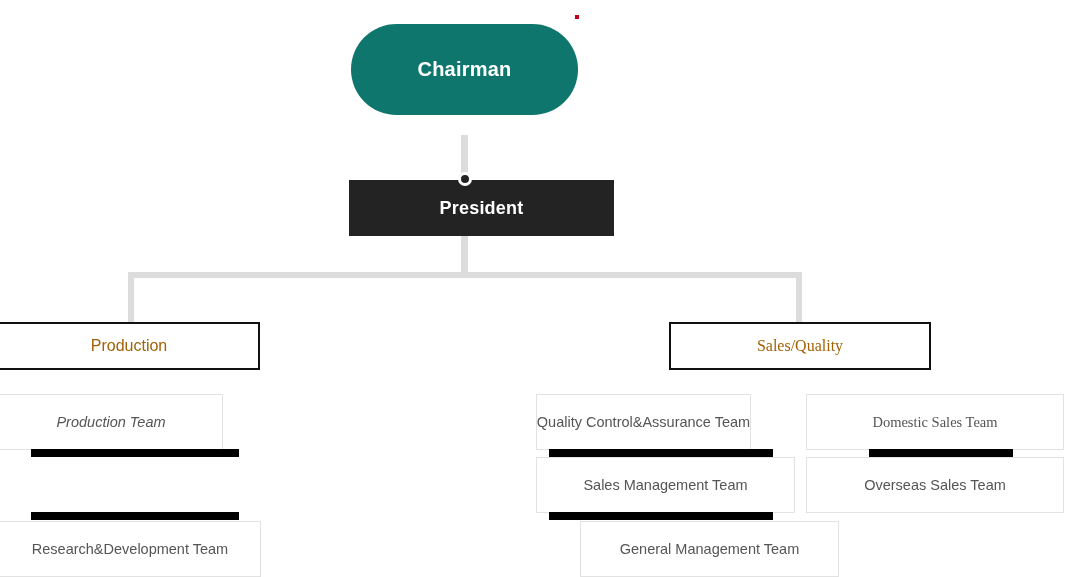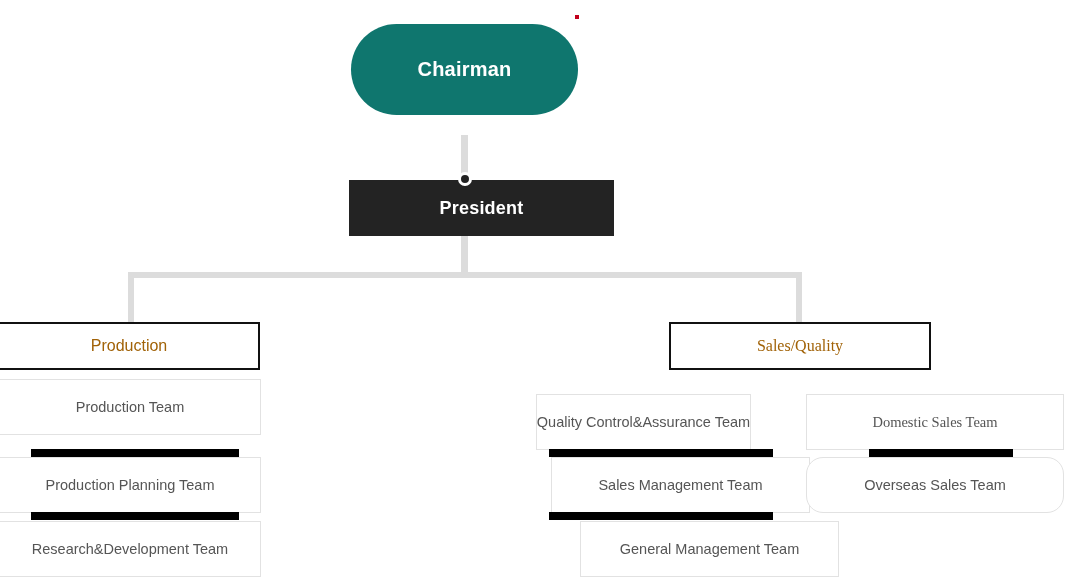--- a/index.html
+++ b/index.html
@@ -153,50 +153,47 @@
   <div class="conn" style="left:128px; top:272px; width:6px; height:52px;"></div>
   <div class="conn" style="left:796px; top:272px; width:6px; height:52px;"></div>
 
   <div class="division-node" id="division-production">
     <span class="division-label">Production</span>
   </div>
   <div class="division-node" id="division-sales">
     <span class="division-label">Sales/Quality</span>
   </div>
 
-  <div class="team-node" style="left:-1px; top:379px; width:262px;">
+  <div class="team-node" style="left:-1px; top:394px; width:224px;font-style:italic;">
     <span class="team-label">Production Team</span>
   </div>
   <div class="team-separator" style="left:31px; top:449px; width:208px;"></div>
 
-  <div class="team-node" style="left:-1px; top:457px; width:262px;">
-    <span class="team-label">Production Planning Team</span>
-  </div>
   <div class="team-separator" style="left:31px; top:512px; width:208px;"></div>
 
   <div class="team-node" style="left:-1px; top:521px; width:262px;justify-content:center;">
     <span class="team-label">Research&amp;Development Team</span>
   </div>
 
   <div class="team-node" style="left:536px; top:394px; width:215px;">
     <span class="team-label">Quality Control&amp;Assurance Team</span>
   </div>
   <div class="team-separator" style="left:549px; top:449px; width:224px;"></div>
 
-  <div class="team-node" style="left:551px; top:457px; width:259px;">
+  <div class="team-node" style="left:536px; top:457px; width:259px;">
     <span class="team-label">Sales Management Team</span>
   </div>
   <div class="team-separator" style="left:549px; top:512px; width:224px;"></div>
 
   <div class="team-node" style="left:536px; top:521px; width:259px;margin-left:44px;">
     <span class="team-label">General Management Team</span>
   </div>
 
   <div class="team-node" style="left:806px; top:394px; width:258px;font-family:Liberation Serif, serif;">
     <span class="team-label">Domestic Sales Team</span>
   </div>
   <div class="team-separator" style="left:869px; top:449px; width:144px;"></div>
 
-  <div class="team-node" style="left:806px; top:457px; width:258px;border-radius:17px;">
+  <div class="team-node" style="left:806px; top:457px; width:258px;">
     <span class="team-label">Overseas Sales Team</span>
   </div>
 
 </div>
 
 </body></html>

